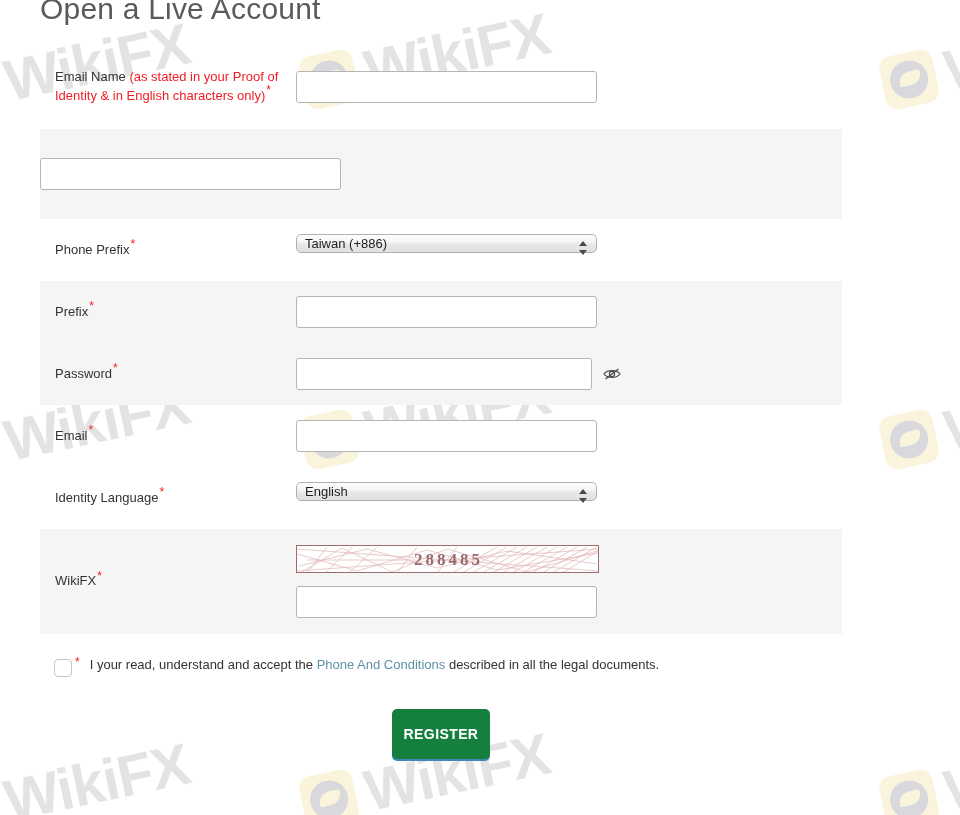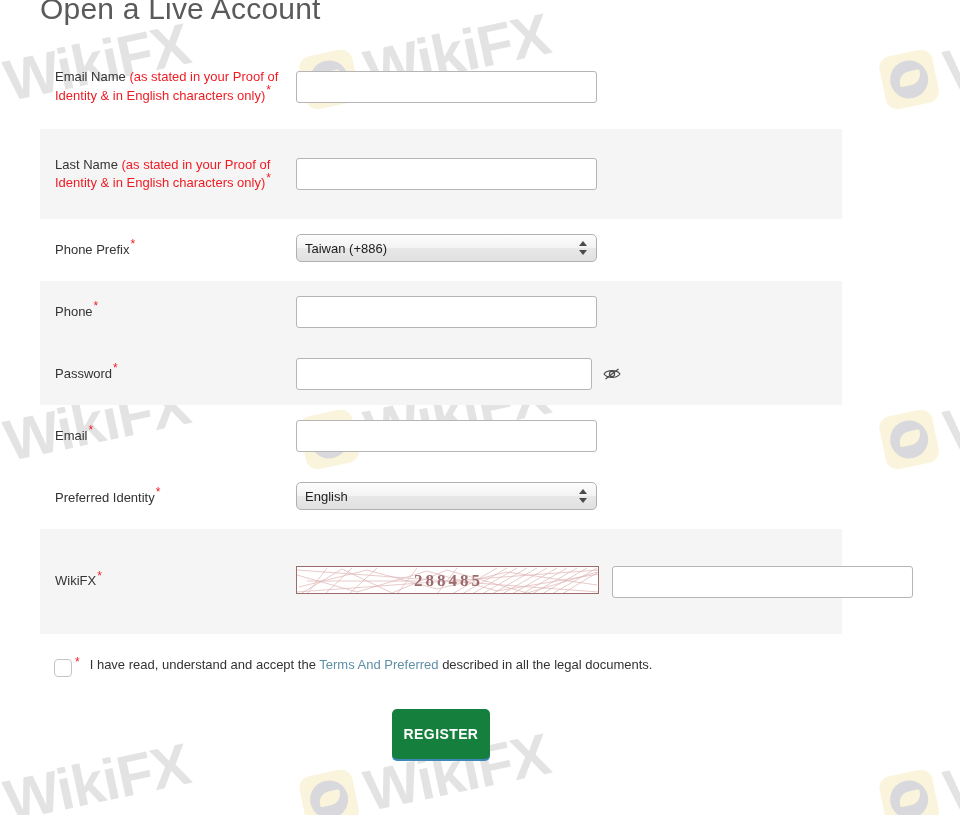--- a/index.html
+++ b/index.html
@@ -131,21 +131,21 @@
     color: #333;
     padding: 0 8px;
     outline: none;
   }
   .txt.pw { width: 296px; }
 
   
   .sel-wrap { position: relative; width: 301px; height: 32px; }
   .sel {
     width: 301px;
-    height: 28px;
+    height: 19px;
     border: 1px solid #b0b0b0;
     border-radius: 5px;
     background: linear-gradient(to bottom, #fdfdfd 0%, #f3f3f3 48%, #e8e8e8 52%, #e0e0e0 100%);
     font-size: 13px;
     font-family: "Liberation Sans", sans-serif;
     color: #1d1d1d;
     padding: 0 26px 0 8px;
     appearance: none;
     -webkit-appearance: none;
     outline: none;
@@ -173,21 +173,21 @@
     background: none;
     border: none;
     padding: 0;
     cursor: pointer;
     display: flex;
     align-items: center;
     justify-content: center;
   }
 
   
-  .captcha-stack { display: flex; flex-direction: row; gap: 13px; }
+  .captcha-stack { display: flex; flex-direction: column; gap: 13px; }
   .captcha-img {
     position: relative;
     width: 303px;
     height: 28px;
     border: 1px solid #9c6b6b;
     background: #ffffff;
     overflow: hidden;
   }
   .captcha-img svg { position: absolute; left: 0; top: 0; }
   .captcha-code {
@@ -316,24 +316,20 @@
       <div class="row-label">
         <span>Email Name</span>
         <span class="hint">(as stated in your Proof of Identity &amp; in English characters only)</span><span class="req">*</span>
       </div>
       <div class="row-field">
         <input class="txt" type="text" value="" placeholder="" style="">
       </div>
     </div>
 
     <div class="form-row striped" style="height:90px;">
-      <div class="row-label">
-        <span>Last Name</span>
-        <span class="hint">(as stated in your Proof of Identity &amp; in English characters only)</span><span class="req">*</span>
-      </div>
       <div class="row-field">
         <input class="txt" type="text" value="" style="">
       </div>
     </div>
 
     <div class="form-row" style="height:62px;">
       <div class="row-label">
         <span>Phone Prefix</span><span class="req">*</span>
       </div>
       <div class="row-field">
@@ -344,21 +340,21 @@
           <span class="sel-arrows">
             <i class="up"></i>
               <i class="dn"></i>
           </span>
         </div>
       </div>
     </div>
 
     <div class="form-row striped" style="height:62px;">
       <div class="row-label">
-        <span>Phone</span><span class="req">*</span>
+        <span>Prefix</span><span class="req">*</span>
       </div>
       <div class="row-field">
         <input class="txt" type="text" value="" style="">
       </div>
     </div>
 
     <div class="form-row striped" style="height:62px;">
       <div class="row-label">
         <span>Password</span><span class="req">*</span>
       </div>
@@ -378,21 +374,21 @@
       <div class="row-label">
         <span>Email</span><span class="req">*</span>
       </div>
       <div class="row-field">
         <input class="txt" type="text" value="" style="">
       </div>
     </div>
 
     <div class="form-row" style="height:62px;">
       <div class="row-label">
-        <span>Preferred Identity</span><span class="req">*</span>
+        <span>Identity Language</span><span class="req">*</span>
       </div>
       <div class="row-field">
         <div class="sel-wrap">
           <select class="sel">
             <option>English</option>
           </select>
           <span class="sel-arrows">
             <i class="up"></i>
               <i class="dn"></i>
           </span>
@@ -426,22 +422,22 @@
         </div>
       </div>
     </div>
 
   </div>
 
   <div id="terms-row">
     <div id="terms-checkbox"></div>
     <span id="terms-star">*</span>
     <div id="terms-text">
-      <span>I have read, understand and accept the</span>
-      <a id="terms-link">Terms And Preferred</a>
+      <span>I your read, understand and accept the</span>
+      <a id="terms-link">Phone And Conditions</a>
       <span>described in all the legal documents.</span>
     </div>
   </div>
 
   <div id="register-wrap">
     <button id="register-button">REGISTER</button>
   </div>
 
 </div>
 

